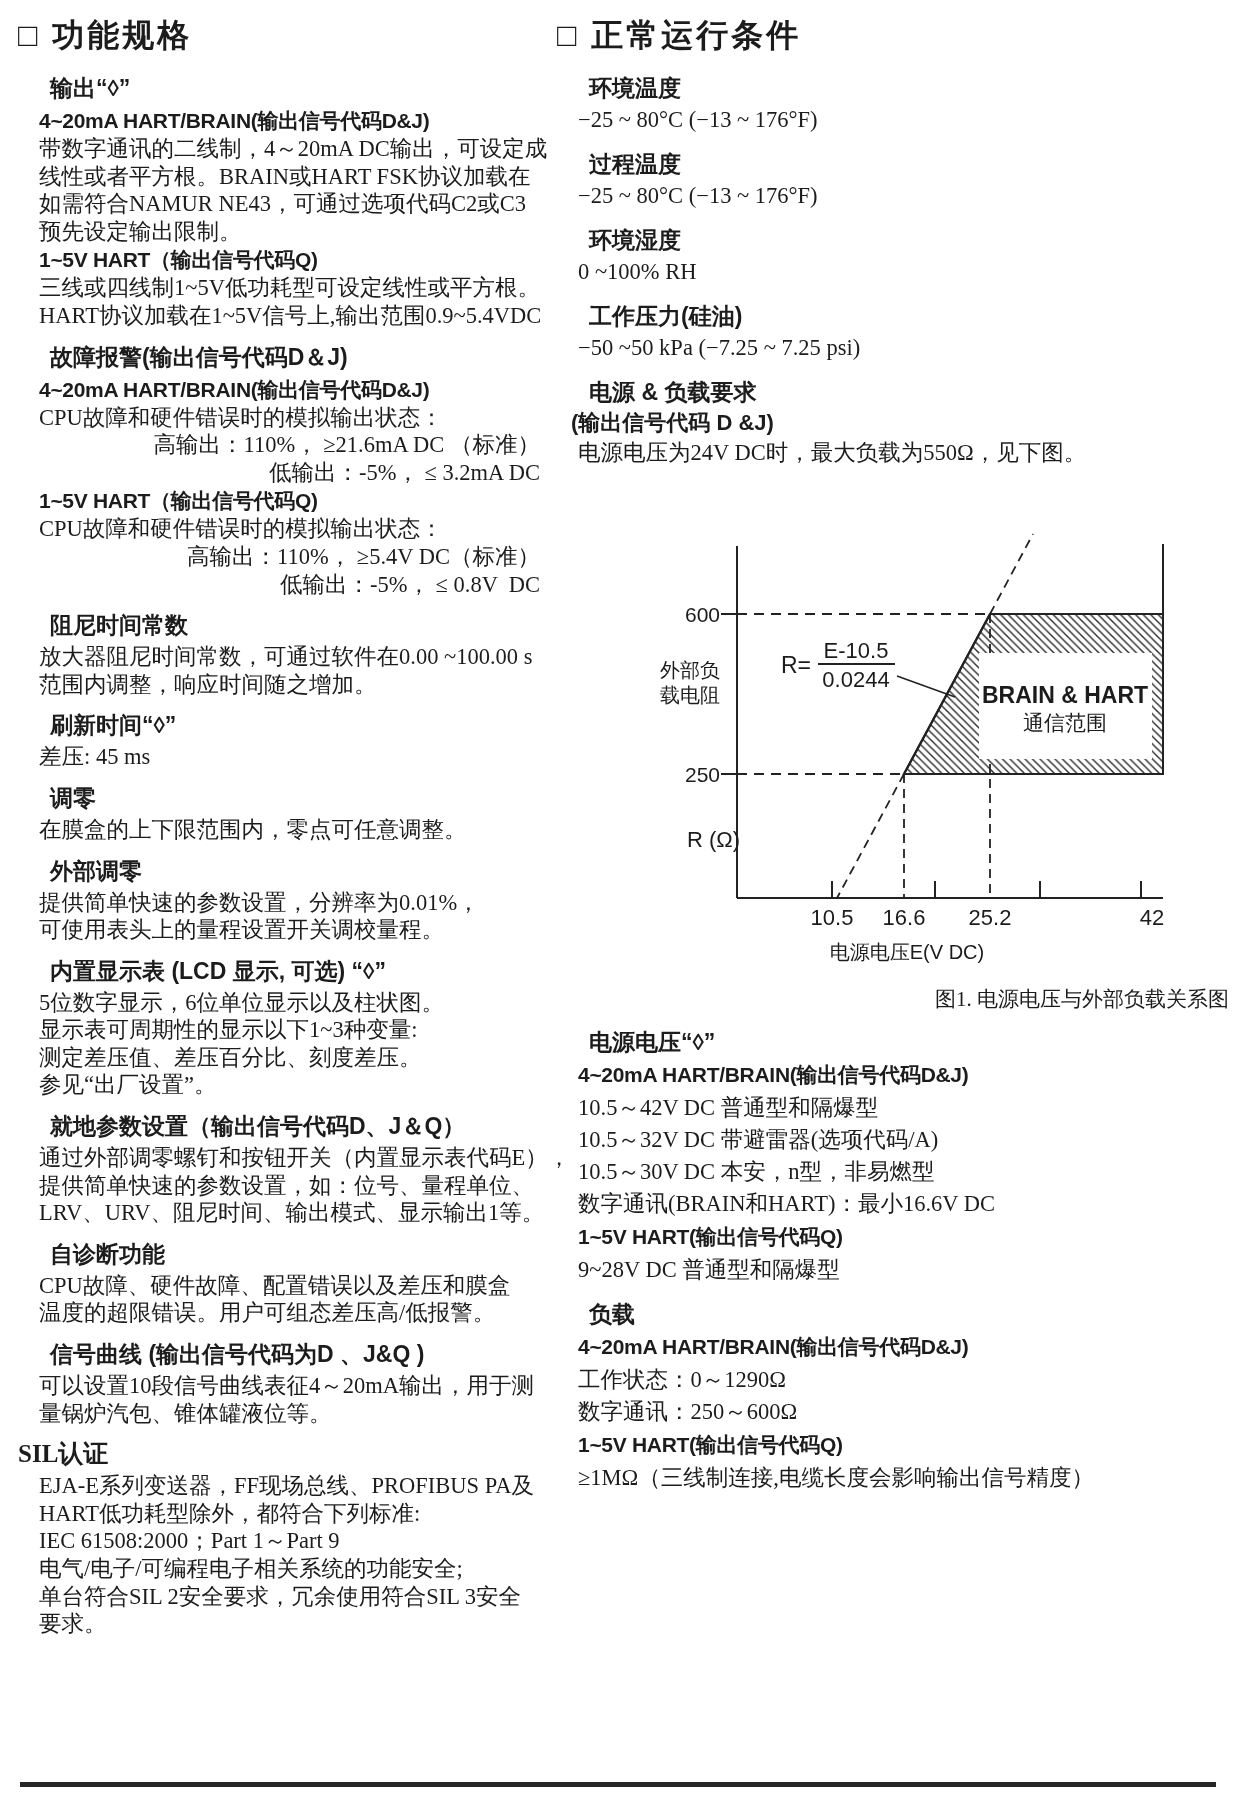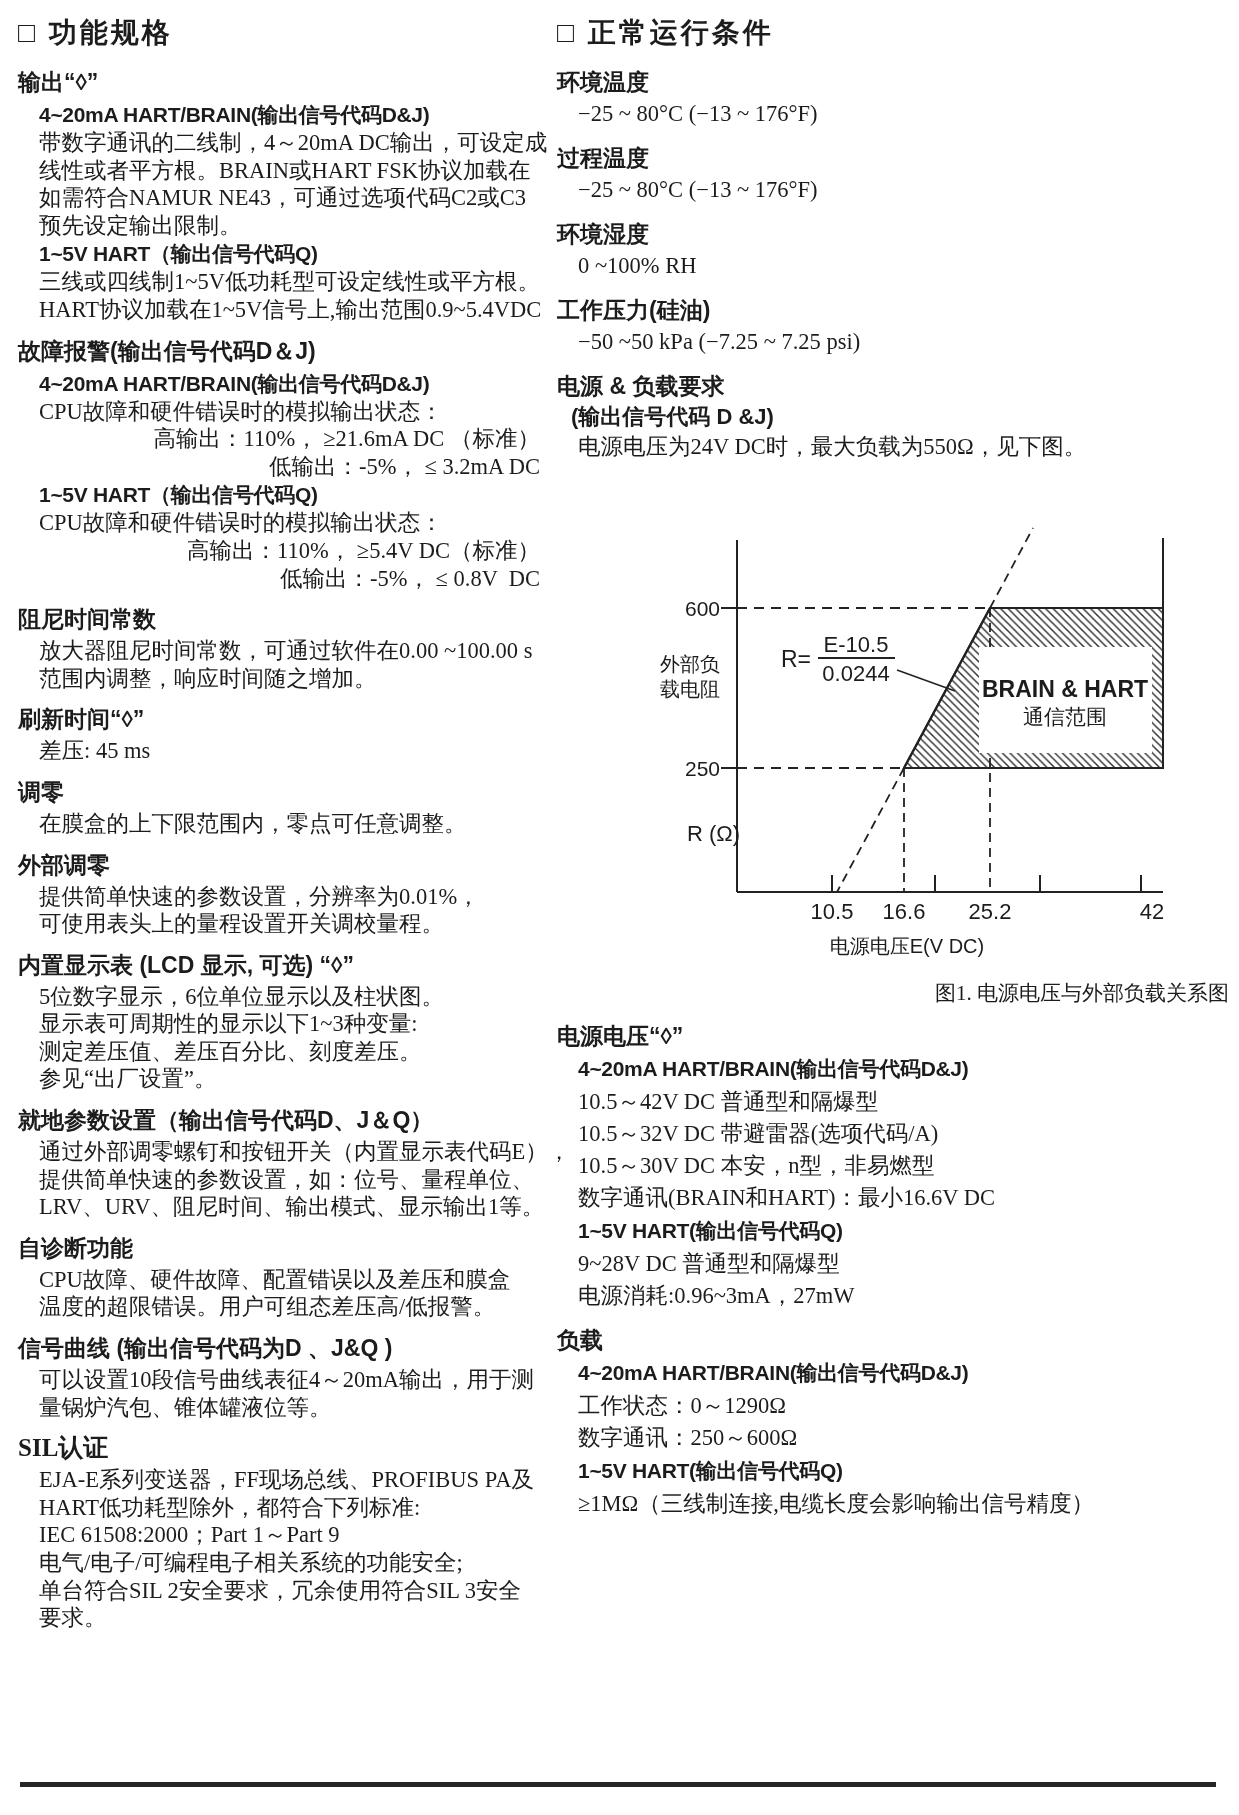--- a/index.html
+++ b/index.html
@@ -7,25 +7,25 @@
     position:relative;width:1239px;height:1815px;background:#ffffff;
     color:#1c1c1c;overflow:hidden;
     font-family:"Liberation Serif", serif;
   }
   .col{position:absolute;top:12px;}
   #col-left{left:18px;width:522px;}
   #col-right{left:557px;width:672px;}
   .line{white-space:pre;}
   .h1{
     font-family:"Liberation Sans", sans-serif;font-weight:bold;
-    font-size:28px;letter-spacing:3px;margin:2px 0 16px 0;
+    font-size:32px;letter-spacing:3px;margin:2px 0 16px 0;
   }
   .h2{
     font-family:"Liberation Sans", sans-serif;font-weight:bold;
-    font-size:23px;margin-top:13px;margin-bottom:4px;line-height:28px;
+    font-size:23px;margin-top:13px;margin-bottom:4px;line-height:28px;margin-left:32px;
   }
   .h2serif{
     font-family:"Liberation Serif", serif;font-weight:bold;
     font-size:25px;margin-top:13px;margin-bottom:4px;line-height:28px;
   }
   .h2sub{
     font-family:"Liberation Sans", sans-serif;font-weight:bold;
     font-size:22px;padding-left:14px;line-height:29px;
   }
   .h3{
@@ -182,21 +182,20 @@
     <div>
         <div class="line caption">图1. 电源电压与外部负载关系图</div>
         <div class="line h2">电源电压“◊”</div>
         <div class="line h3">4~20mA HART/BRAIN(输出信号代码D&amp;J)</div>
         <div class="line body">10.5～42V DC 普通型和隔爆型</div>
         <div class="line body">10.5～32V DC 带避雷器(选项代码/A)</div>
         <div class="line body">10.5～30V DC 本安，n型，非易燃型</div>
         <div class="line body">数字通讯(BRAIN和HART)：最小16.6V DC</div>
         <div class="line h3">1~5V HART(输出信号代码Q)</div>
         <div class="line body">9~28V DC 普通型和隔爆型</div>
-        <div class="line body">电源消耗:0.96~3mA，27mW</div>
         <div class="line h2">负载</div>
         <div class="line h3">4~20mA HART/BRAIN(输出信号代码D&amp;J)</div>
         <div class="line body">工作状态：0～1290Ω</div>
         <div class="line body">数字通讯：250～600Ω</div>
         <div class="line h3">1~5V HART(输出信号代码Q)</div>
         <div class="line body">≥1MΩ（三线制连接,电缆长度会影响输出信号精度）</div>
       </div>
   </div>
 
   <div id="bottom-rule"></div>

